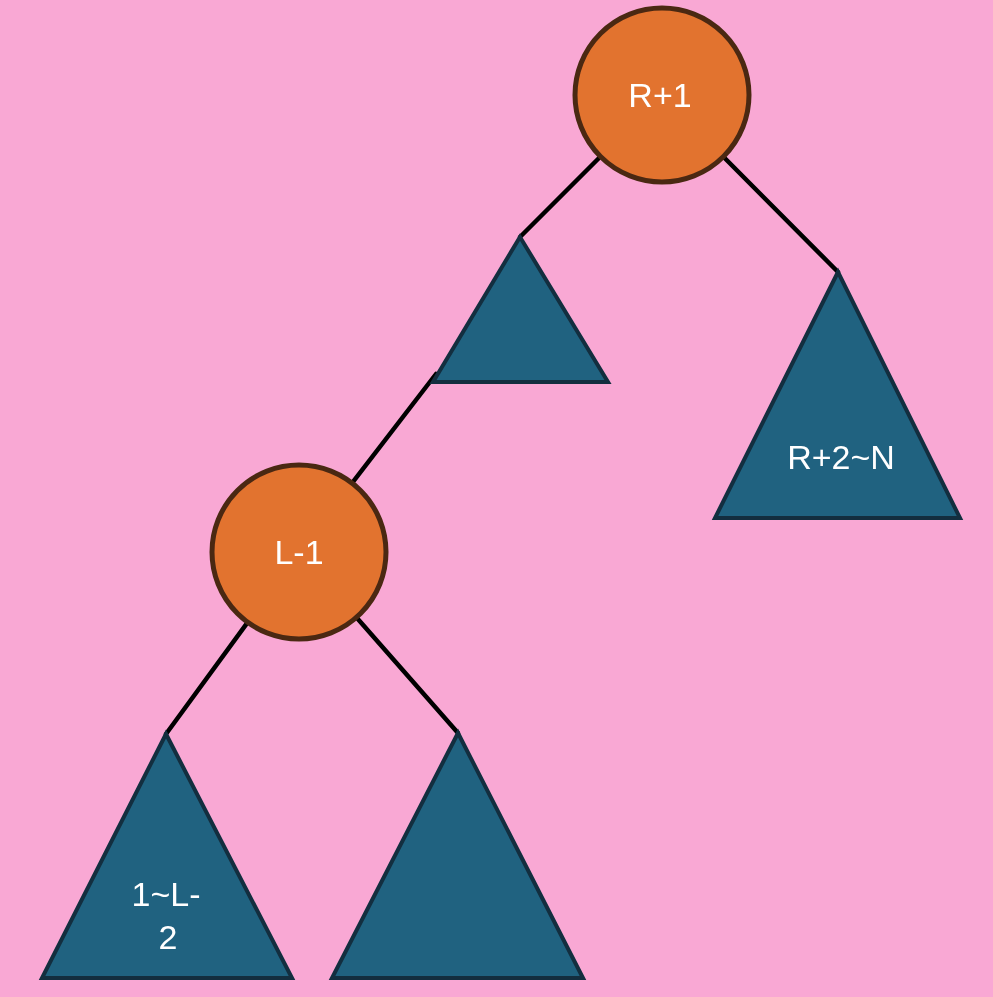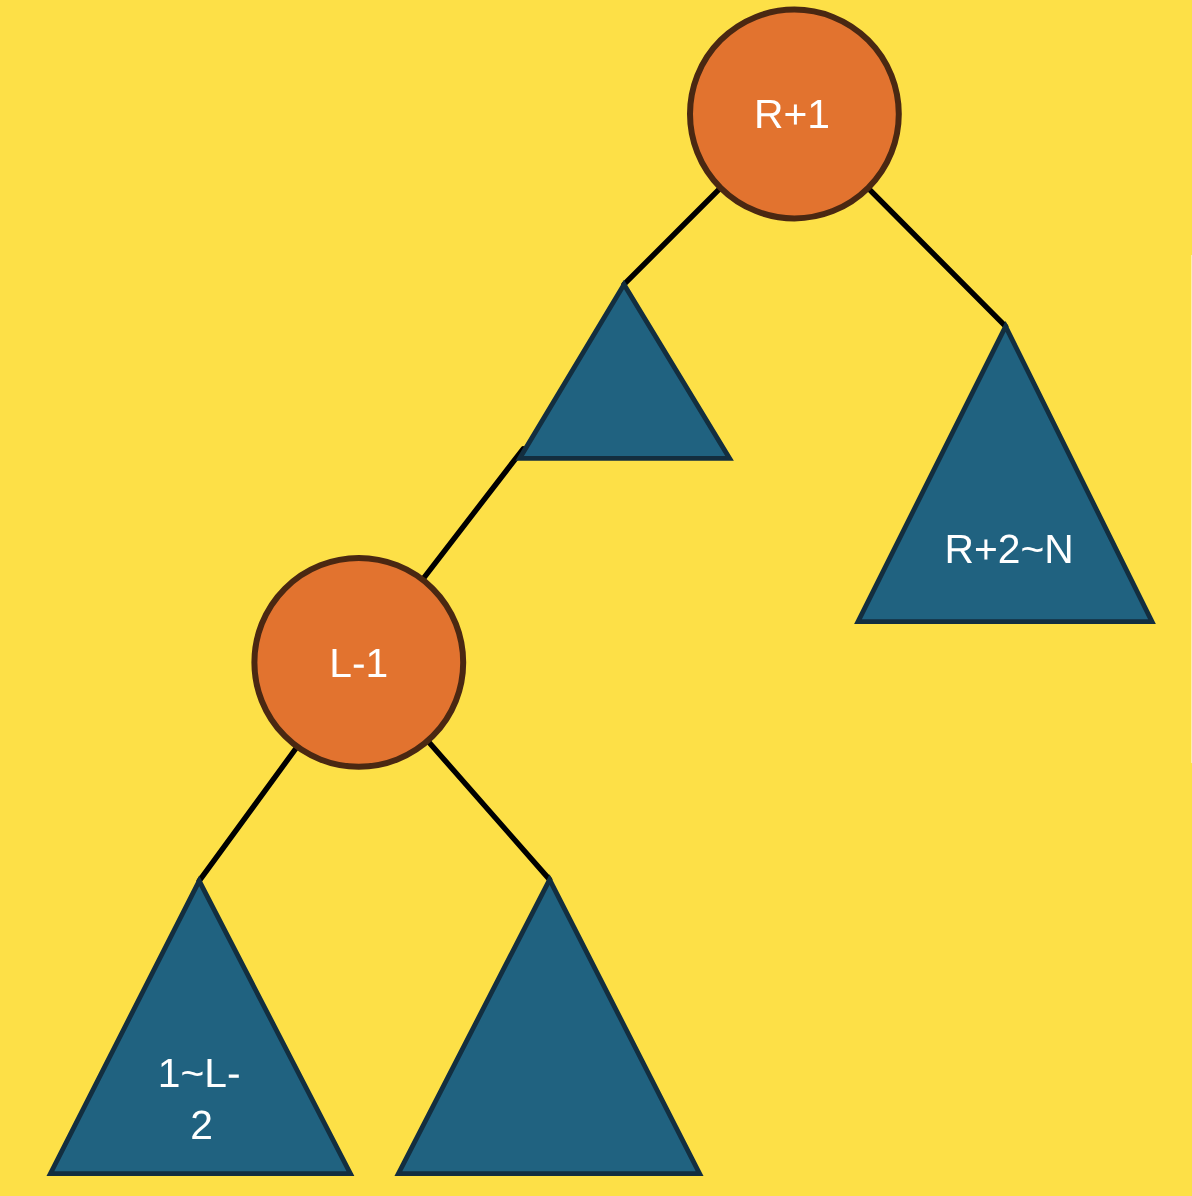--- a/index.html
+++ b/index.html
@@ -8,21 +8,21 @@
     background: #ffffff;
     width: 993px;
     height: 997px;
     overflow: hidden;
     font-family: "Liberation Sans", sans-serif;
   }
   .stage {
     position: relative;
     width: 993px;
     height: 997px;
-    background: #fde047;
+    background: #f9a8d4;
   }
   svg { display: block; }
   .edge {
     fill: none;
     stroke-width: 4.5;
     stroke-linecap: round;
   }
   .subtree {
     stroke-width: 4;
     stroke-linejoin: miter;

